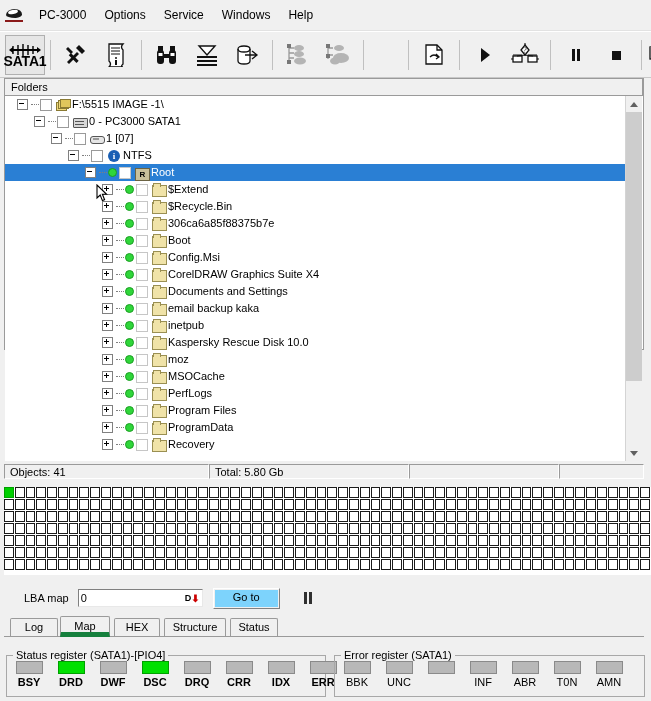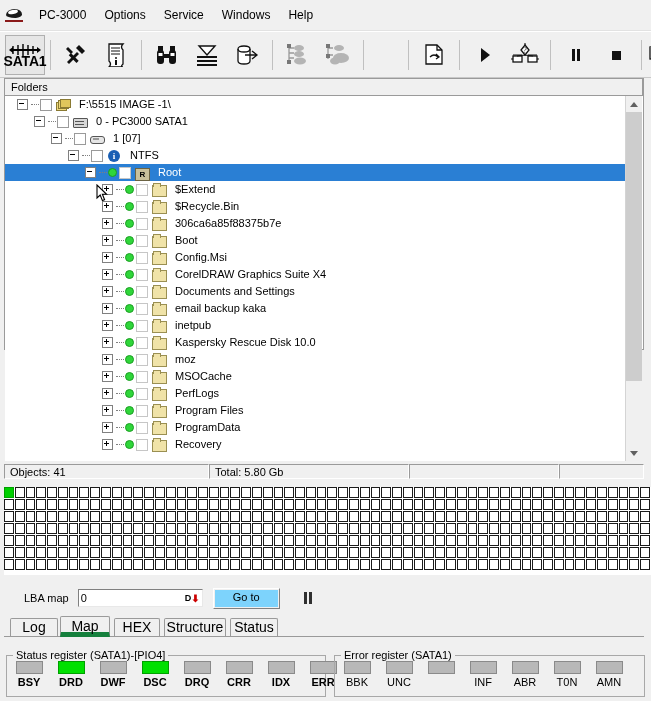--- a/index.html
+++ b/index.html
@@ -96,21 +96,21 @@
   .dots { width:8px; height:1px; border-top:1px dotted #808080; flex:0 0 auto; margin-right:1px; }
   .chk {
     width:10px; height:10px; border:1px solid #9a9a9a; background:#ffffff;
     flex:0 0 auto; margin-right:3px;
   }
   .chk.light { border-color:#c6c6c6; }
   .dotgreen {
     width:7px; height:7px; border-radius:50%; background:#2fd63a;
     border:1px solid #1a9e22; flex:0 0 auto; margin-right:2px;
   }
-  .label { margin-left:8px; font-size:11px; }
+  .label { margin-left:1px; font-size:11px; }
   .ic16 { width:16px; height:14px; flex:0 0 auto; position:relative; }
 
   
   .folder {
     position:absolute; left:1px; top:2px; width:13px; height:10px;
     background:#f0e3a8; border:1px solid #9a8f52;
   }
   .folder::before {
     content:""; position:absolute; left:0px; top:-3px; width:6px; height:3px;
     background:#f0e3a8; border:1px solid #9a8f52; border-bottom:none;
@@ -212,21 +212,21 @@
   .pause-glyph i { width:3px; height:12px; background:#303030; display:block; }
 
   
   .tabsrow {
     position:absolute; left:4px; top:615px; width:640px; height:22px;
   }
   .tabline { position:absolute; left:0; top:21px; width:640px; height:1px; background:#9a9a9a; }
   .tab {
     position:absolute; top:3px; height:18px; line-height:17px;
     background:#f0f0f0; border:1px solid #9a9a9a; border-bottom:none;
-    font-size:14px; text-align:center; box-sizing:border-box;
+    font-size:11px; text-align:center; box-sizing:border-box;
     border-radius:2px 2px 0 0;
   }
   .tab.active { top:1px; height:21px; line-height:19px; background:#f0f0f0; border-bottom:5px solid #15803d; z-index:3; }
 
   
   .regarea { position:absolute; left:0; top:645px; width:651px; height:56px; background:#f0f0f0; }
   .grp {
     position:absolute; border:1px solid #a8a8a8; box-sizing:border-box;
   }
   .grp-title {

